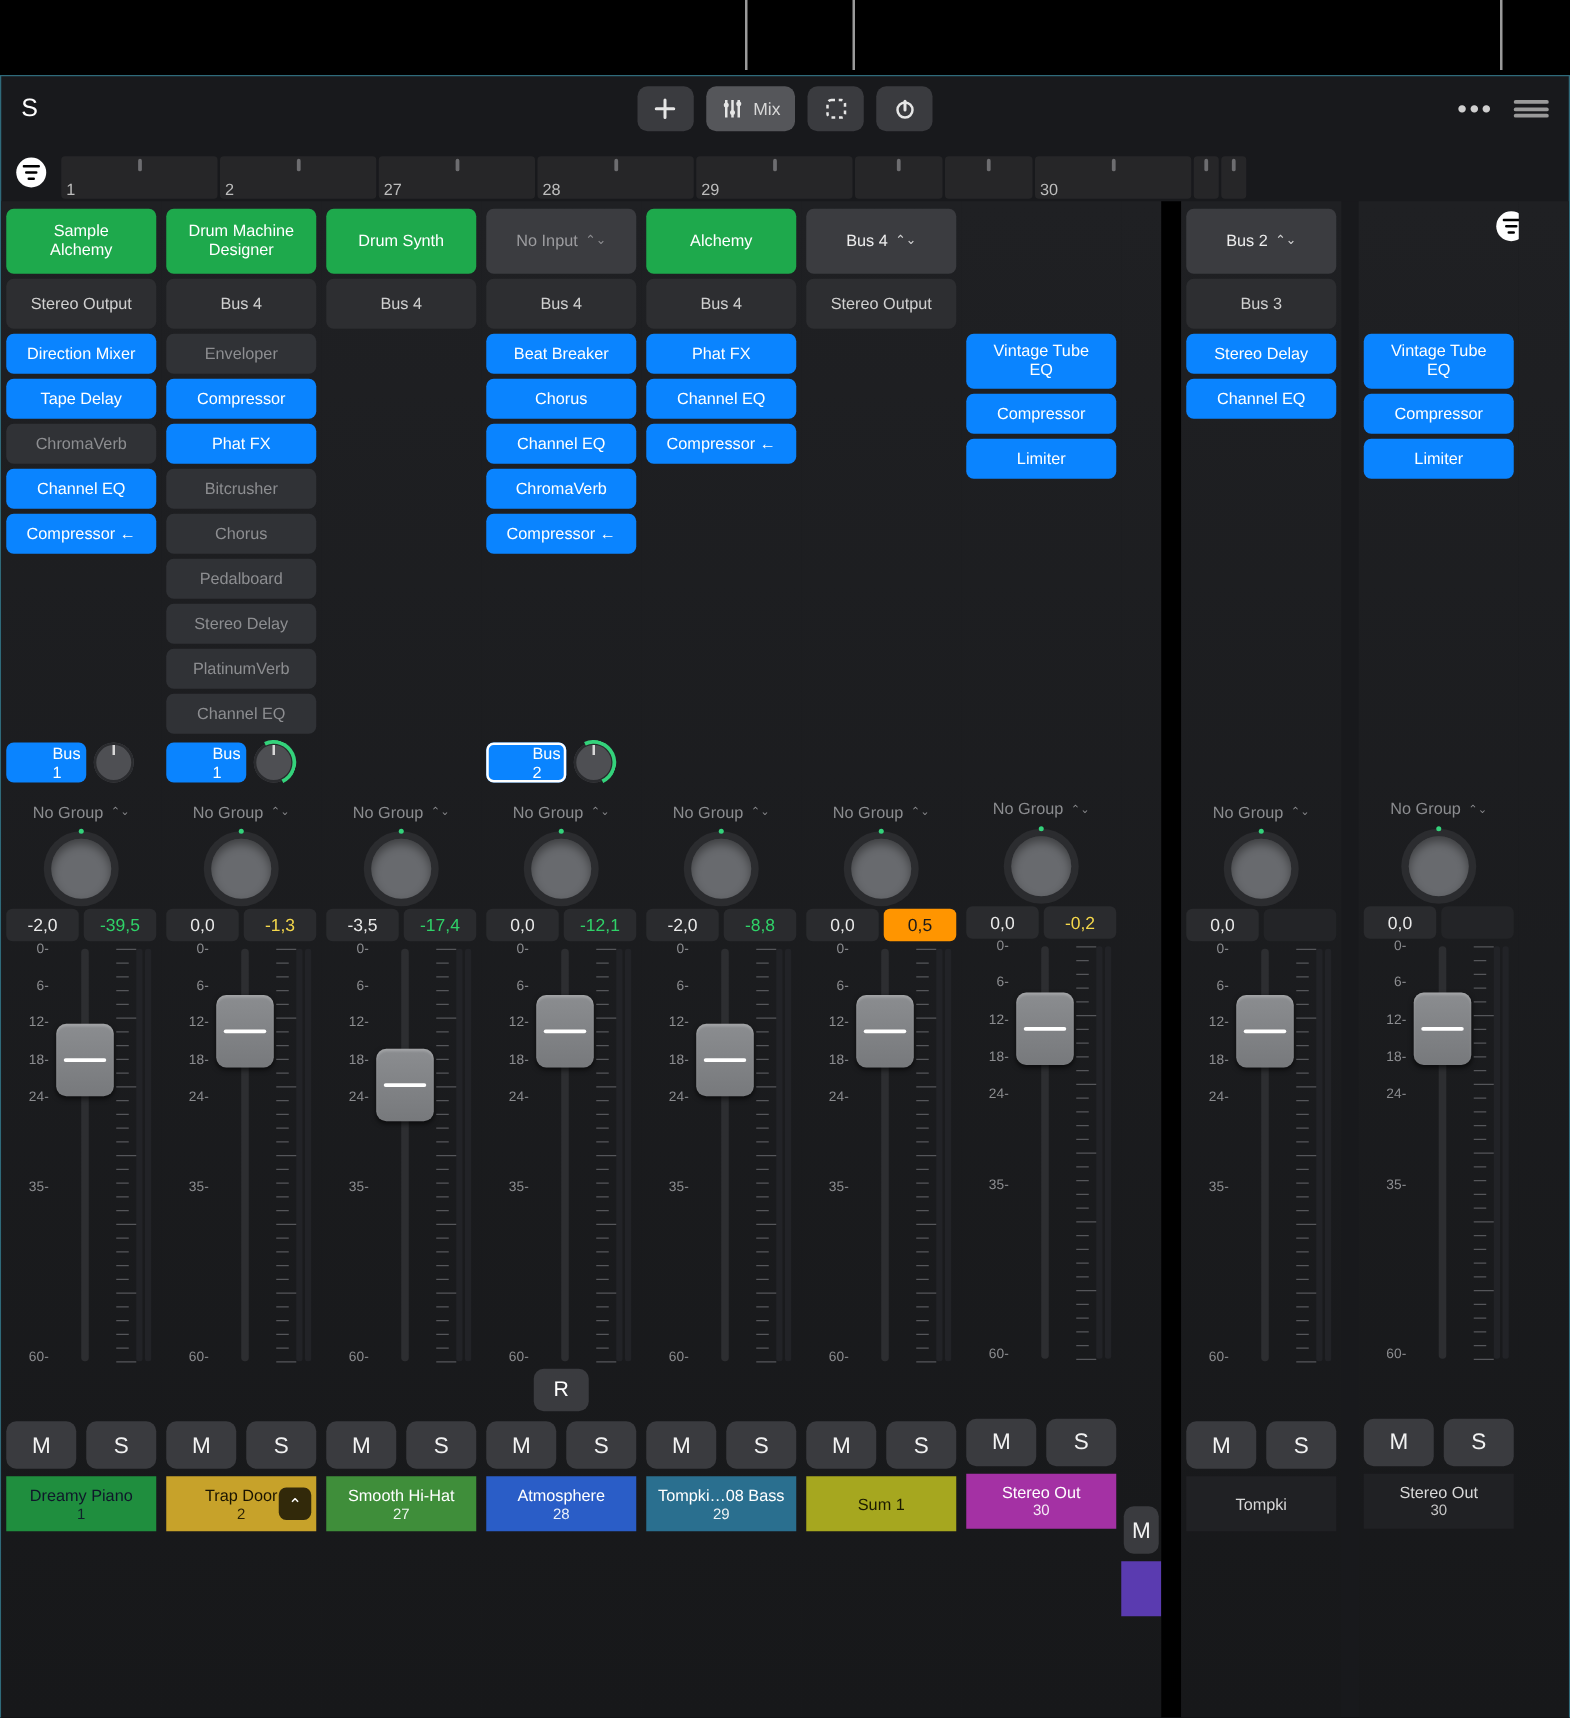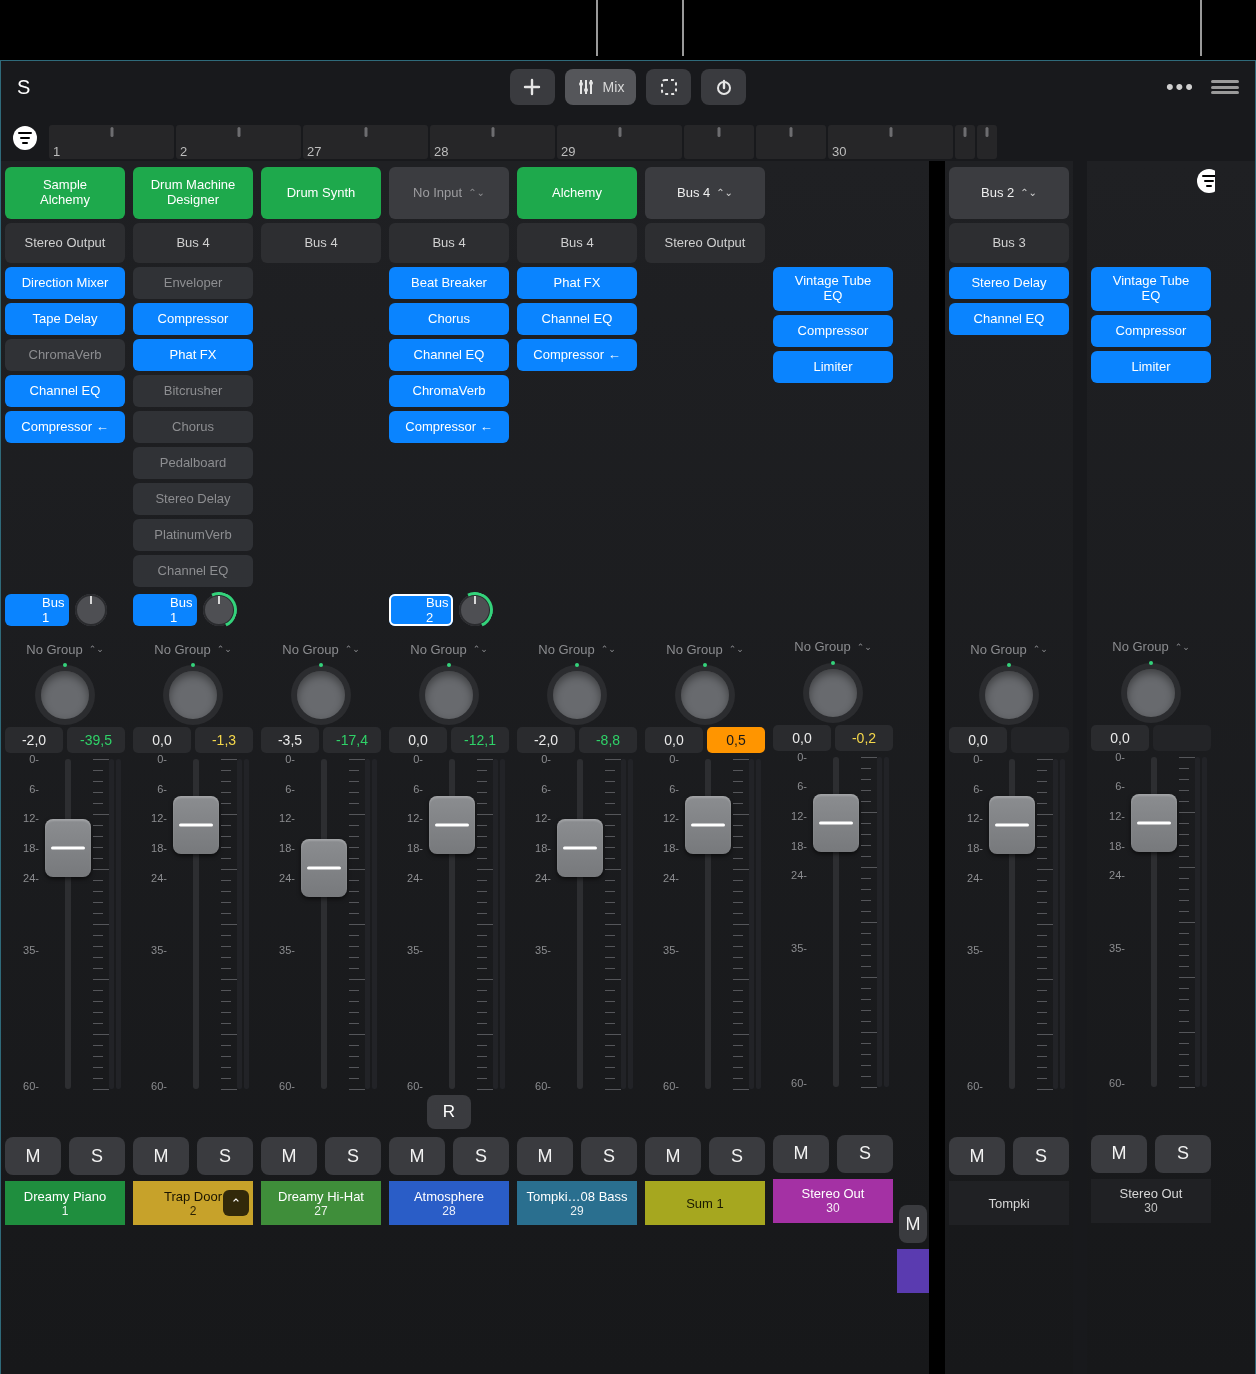--- a/index.html
+++ b/index.html
@@ -423,21 +423,21 @@
             <div class="meters">
               <div class="meter"></div>
               <div class="meter"></div>
             </div>
           </div>
           <div class="r-row" style="height: 34px; margin-top: 6px;"></div>
           <div class="ms-row">
             <div class="ms-btn">M</div>
             <div class="ms-btn">S</div>
           </div>
-          <div class="track-label" style="background: rgb(31, 142, 62); color: #ffffff;">
+          <div class="track-label" style="background: rgb(31, 142, 62); color: #0f172a;">
             <div>Dreamy Piano</div>
             <div class="sub">1</div>
           </div>
         </div>
         <div class="channel ">
           <div>
             <div class="slot inst green">
               <span>Drum Machine Designer</span>
             </div>
           </div>
@@ -604,21 +604,21 @@
               <div class="meter"></div>
               <div class="meter"></div>
             </div>
           </div>
           <div class="r-row" style="height: 34px; margin-top: 6px;"></div>
           <div class="ms-row">
             <div class="ms-btn">M</div>
             <div class="ms-btn">S</div>
           </div>
           <div class="track-label" style="background: rgb(63, 142, 58); color: rgb(255, 255, 255);">
-            <div>Dreamy Hi-Hat</div>
+            <div>Smooth Hi-Hat</div>
             <div class="sub">27</div>
           </div>
         </div>
         <div class="channel ">
           <div>
             <div class="slot inst grey-dim">
               <span>No Input</span>
               <span class="chev">⌃⌄</span>
             </div>
           </div>

